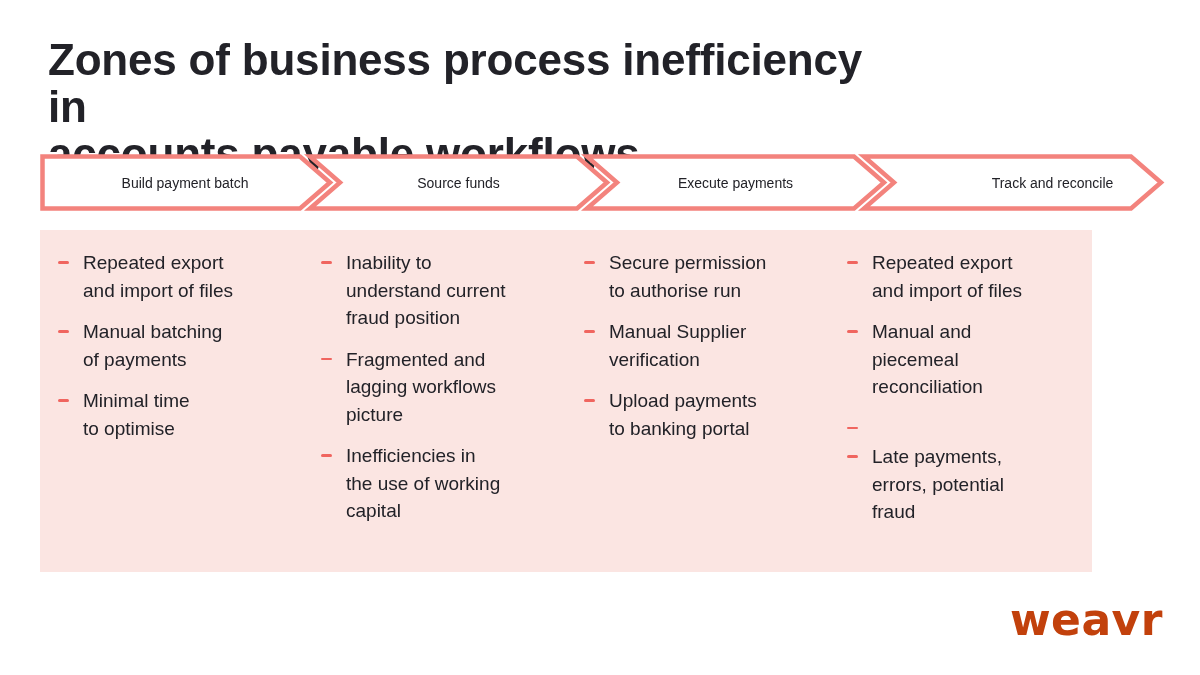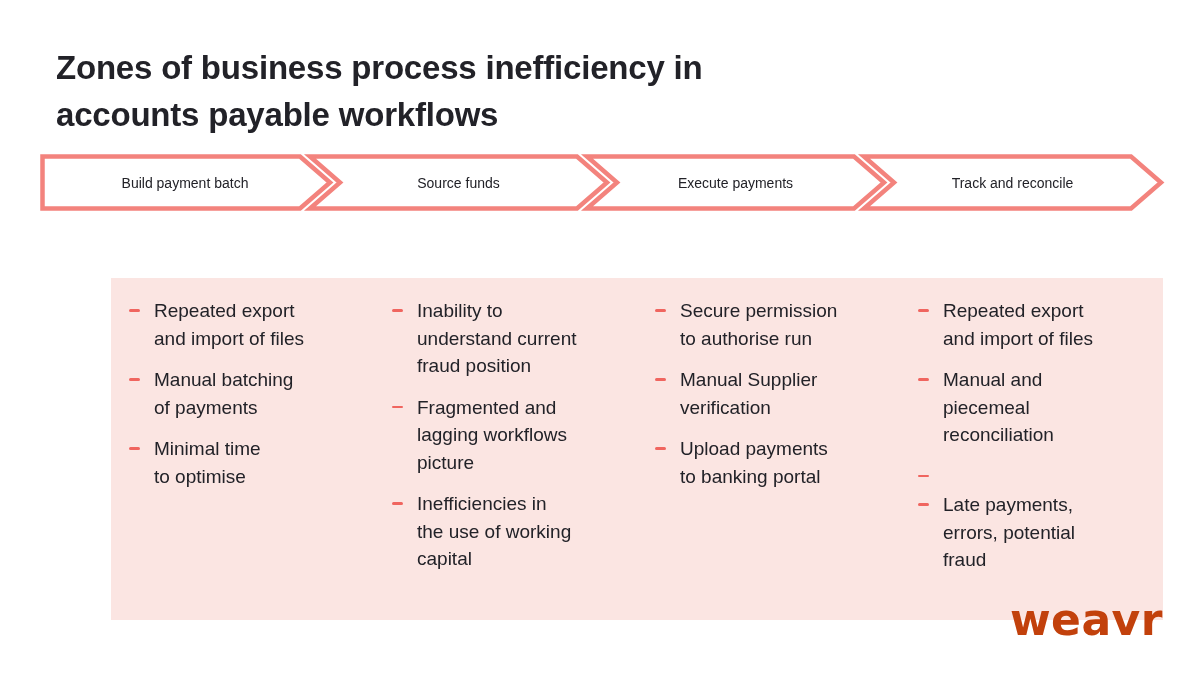--- a/index.html
+++ b/index.html
@@ -9,23 +9,23 @@
     height: 675px;
     background: #ffffff;
     overflow: hidden;
     font-family: "Liberation Sans", sans-serif;
     color: var(--text, #222228);
   }
   .title {
     position: absolute;
     left: 40px;
     top: 28px;
-    margin: 16px;
+    margin: 8px;
     width: 860px;
-    font-size: 33px;
+    font-size: 44px;
     line-height: 47px;
     font-weight: 700;
     letter-spacing: -0.2px;
     color: var(--text, #222228);
     white-space: pre-line;
   }
   .band {
     position: absolute;
     left: 40px;
     top: 154px;
@@ -48,22 +48,21 @@
     font-size: 14px;
     color: var(--text, #222228);
     white-space: nowrap;
   }
   .panels {
     position: absolute;
     left: 40px;
     top: 230px;
     width: 1123px;
     display: flex;
-    justify-content: flex-end;
-    margin-top: 48px;
+    justify-content: flex-start;
   }
   .panel {
     width: 263px;
     height: 342px;
     background: var(--panel_bg, #FBE5E2);
     box-sizing: border-box;
     padding: 19px 14px 0 18px;
   }
   .item {
     display: flex;
@@ -107,21 +106,21 @@
   <div class="band">
     <svg width="1125" height="57" viewBox="0 0 1125 57">
       <polygon class="arrow" points="2.5,2.5 260,2.5 290,28.5 260,54.5 2.5,54.5"></polygon>
       <polygon class="arrow" points="270,2.5 537,2.5 567,28.5 537,54.5 270,54.5 300,28.5"></polygon>
       <polygon class="arrow" points="547,2.5 814,2.5 844,28.5 814,54.5 547,54.5 577,28.5"></polygon>
       <polygon class="arrow" points="824,2.5 1091,2.5 1121,28.5 1091,54.5 824,54.5 854,28.5"></polygon>
     </svg>
     <div class="stage-label" style="left:0; width:290px;">Build payment batch</div>
     <div class="stage-label" style="left:270px; width:297px;">Source funds</div>
     <div class="stage-label" style="left:547px; width:297px;text-align:right;">Execute payments</div>
-    <div class="stage-label" style="left:824px; width:297px;">Track and reconcile</div>
+    <div class="stage-label" style="left:864px; width:297px;">Track and reconcile</div>
   </div>
 
   <div class="panels">
 
     <div class="panel">
       <div class="item">
         <span class="dash"></span>
         <span class="item-text">Repeated export
 and import of files</span>
       </div>

